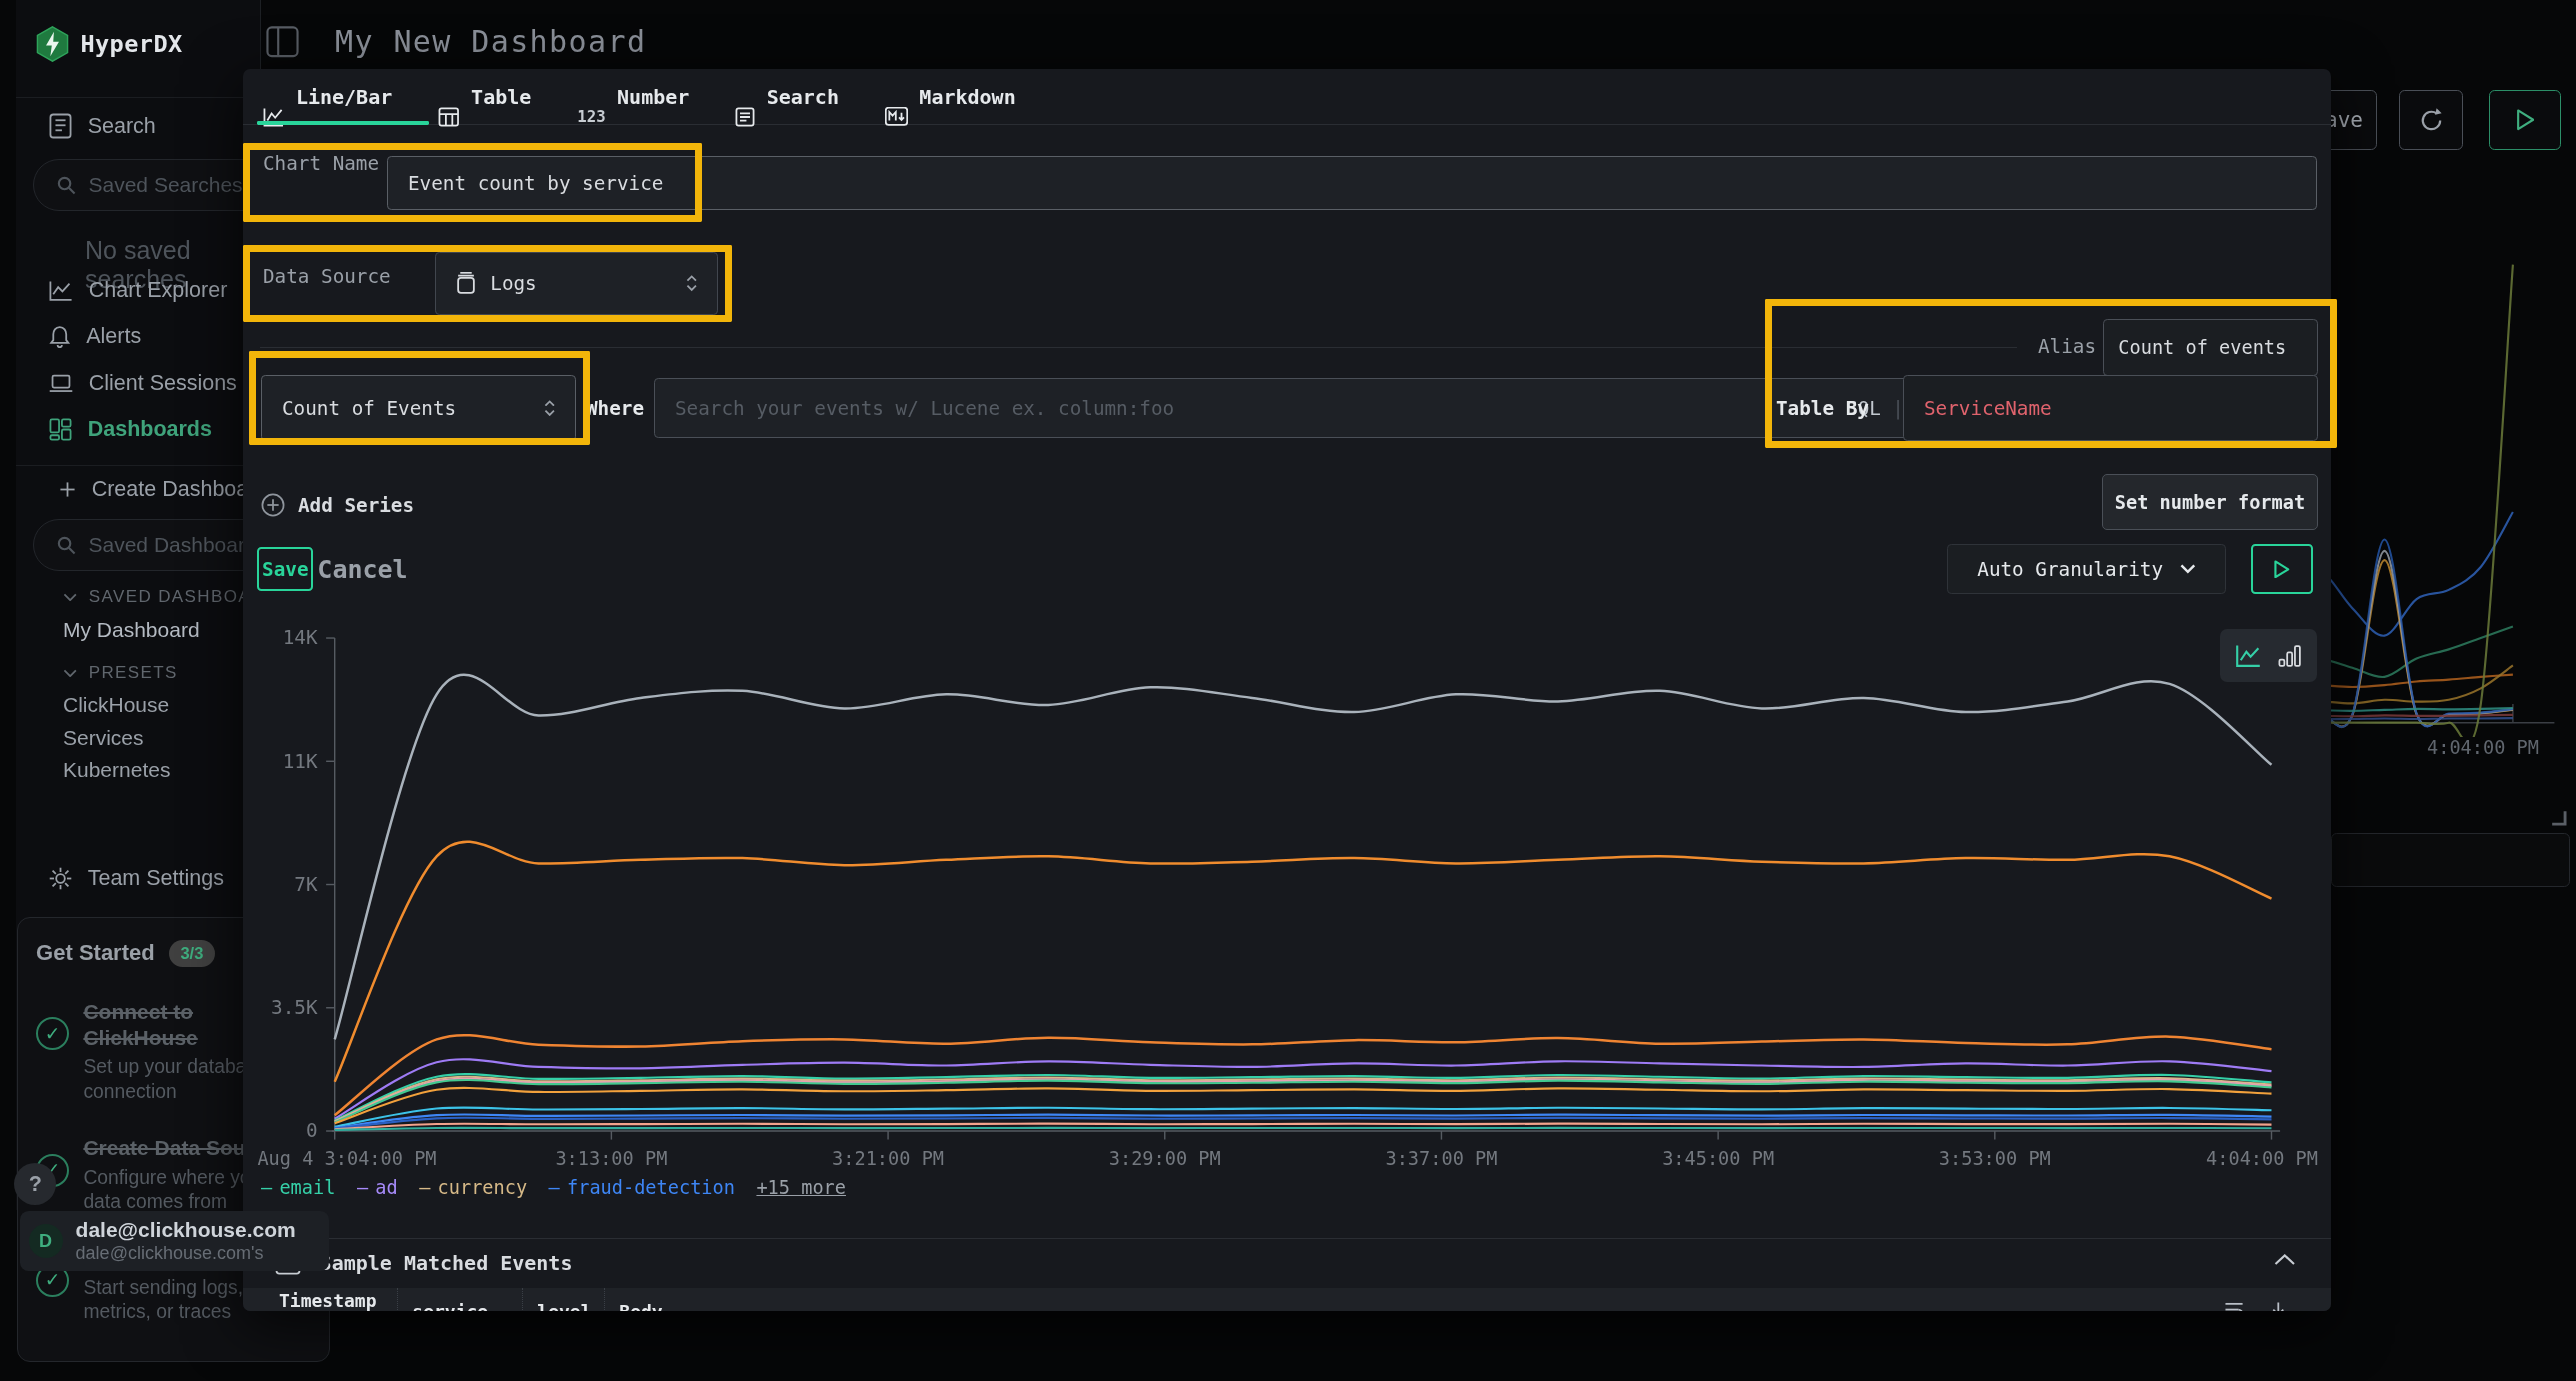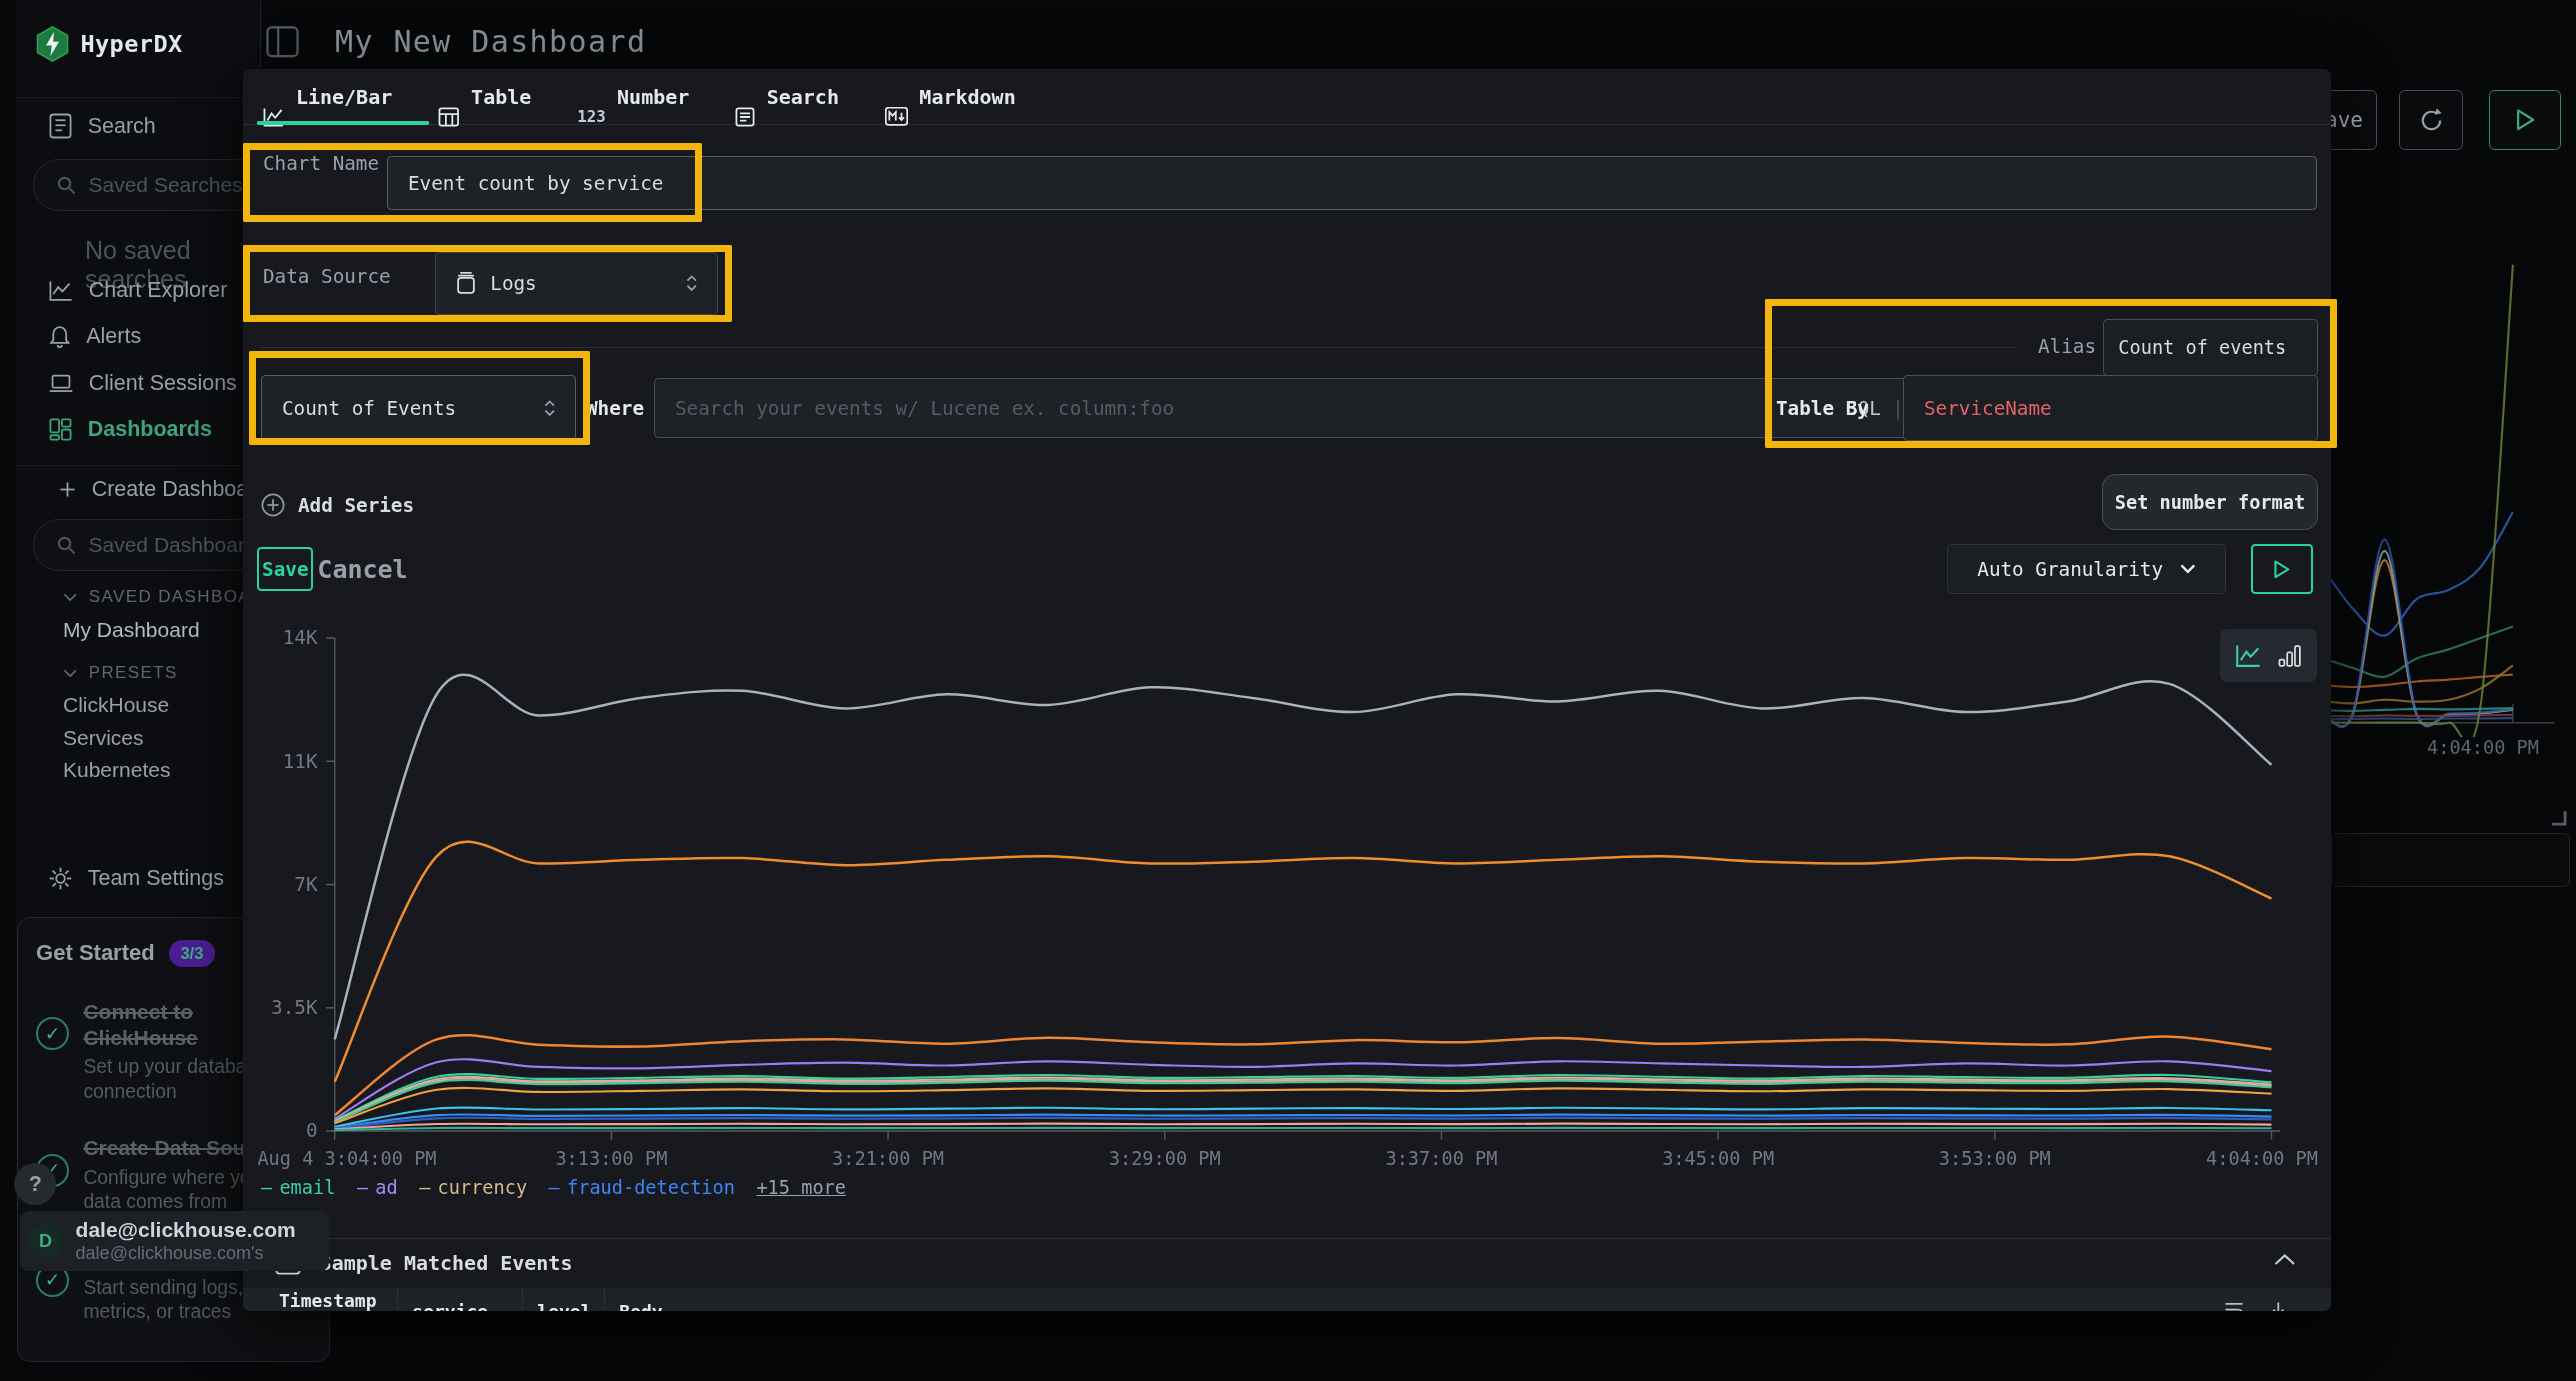--- a/index.html
+++ b/index.html
@@ -19,21 +19,21 @@
   .side-note { position:absolute; left:69px; color:#4e545b; font-size:25px; }
   .side-divider { position:absolute; left:0; width:245px; height:0.7px; background:#1b1d21; }
   .section-label { position:absolute; left:47px; display:flex; align-items:center; gap:11.4px; color:#60666d; font-size:17px; letter-spacing:1.4px; white-space:nowrap; }
   .side-link { position:absolute; left:47px; color:#b4bac2; font-size:21px; white-space:nowrap; }
   .side-link.dim { color:#9aa0a8; }
 
   
   #get-started { position:absolute; left:16.5px; top:917px; width:313px; height:445px; background:#0f1013; border:1.4px solid #24272c; border-radius:13px; z-index:2; padding:21.5px 18.6px; overflow:hidden; }
   .gs-title-row { display:flex; align-items:center; gap:14.3px; }
   .gs-title { color:#9aa0a7; font-size:22px; font-weight:bold; }
-  .gs-badge { background:#4c1d95; color:#3fae7f; font-size:16.5px; font-weight:bold; padding:4.3px 11.4px; border-radius:715px; }
+  .gs-badge { background:#404040; color:#3fae7f; font-size:16.5px; font-weight:bold; padding:4.3px 11.4px; border-radius:715px; }
   .gs-step { display:flex; gap:14.3px; margin-top:31.5px; }
   .gs-check { flex:0 0 33px; width:33px; height:33px; border:2.1px solid #2b7f5e; border-radius:50%; color:#3fae7f; font-size:18.6px; display:flex; align-items:center; justify-content:center; margin-top:18.6px; }
   .gs-step-title { color:#5b6167; font-size:21px; font-weight:bold; text-decoration:line-through; line-height:1.25; width:172px; }
   .gs-step-desc { color:#545a61; font-size:19.3px; line-height:1.25; margin-top:4.3px; white-space:nowrap; }
   #help-button { position:absolute; left:14.3px; top:1163px; width:42px; height:42px; border-radius:50%; background:#26292e; color:#9aa0a8; font-size:21.5px; font-weight:bold; display:flex; align-items:center; justify-content:center; z-index:9; }
   #user-row { position:absolute; left:20px; top:1211px; width:309px; height:60px; background:#1d2025; border-radius:8.6px; display:flex; align-items:center; gap:13px; padding-left:8.6px; z-index:9; overflow:hidden; }
   .avatar { flex:0 0 34px; width:34px; height:34px; border-radius:50%; background:#142a22; color:#3fae7f; font-weight:bold; font-size:18px; display:flex; align-items:center; justify-content:center; }
   .user-name { color:#cfd4da; font-size:21px; font-weight:bold; white-space:nowrap; width:247px; overflow:hidden; }
   .user-sub { color:#676d75; font-size:18px; white-space:nowrap; margin-top:1.4px; }
 
@@ -52,21 +52,21 @@
   #tab-underline { position:absolute; left:13.6px; top:52px; width:172px; height:3.6px; background:#29d49a; border-radius:1.4px; }
   .field-label { position:absolute; color:#9aa0a8; font-size:19.3px; font-family:"DejaVu Sans Mono",monospace; white-space:nowrap; }
   .field-label.bright { color:#e6e9ec; }
   .inp { position:absolute; background:#1e2126; border:1.4px solid #4a4f57; border-radius:4.3px; display:flex; align-items:center; font-family:"DejaVu Sans Mono",monospace; font-size:19.3px; color:#d9dce0; padding:0 20px; }
   .inp .ph { color:#565c64; }
   .sel-chevrons { margin-left:auto; display:flex; flex-direction:column; gap:3.6px; }
   .divline { position:absolute; height:0.7px; background:#2a2d33; }
   .btn { position:absolute; display:flex; align-items:center; justify-content:center; border-radius:4.3px; font-family:"DejaVu Sans Mono",monospace; font-weight:bold; }
   #save-btn { left:14.3px; top:478px; width:56px; height:44px; border:2.1px solid #29d49a; color:#29d49a; font-size:19.3px; background:transparent; }
   #cancel-btn { left:80px; top:478px; width:79px; height:44px; color:#9aa0a8; font-size:25px; }
-  #set-number-format { left:1859px; top:405px; width:216px; height:56px; background:#24272c; border:1.4px solid #4a4f57; border-radius:13px; color:#e6e9ec; font-size:18.6px; }
+  #set-number-format { left:1859px; top:405px; width:216px; height:56px; background:#24272c; border:1.4px solid #4a4f57; border-radius:5px; color:#e6e9ec; font-size:18.6px; }
   #granularity { left:1704px; top:475px; width:279px; height:50px; background:#1b1e22; border:1.4px solid #2f3339; color:#e6e9ec; font-size:19.3px; font-weight:normal; gap:17px; }
   #run-query { left:2008px; top:475px; width:62px; height:50px; border:2.1px solid #29d49a; color:#29d49a; font-size:20px; }
   #chart-toggle { position:absolute; left:1977px; top:560px; width:97px; height:53px; background:#262a30; border-radius:7.2px; display:flex; align-items:center; justify-content:center; gap:15.7px; }
   #add-series { position:absolute; left:18px; top:424px; display:flex; align-items:center; gap:13px; color:#d9dce0; font-size:19.3px; font-weight:bold; font-family:"DejaVu Sans Mono",monospace;justify-content:center; }
   #legend { position:absolute; left:18px; top:1108px; display:flex; align-items:center; gap:21.5px; font-family:"DejaVu Sans Mono",monospace; font-size:18.6px; }
   .legend-item { display:flex; align-items:center; gap:7.2px; }
   #legend .more { color:#9aa0a8; text-decoration:underline; }
   #sample-header { position:absolute; left:32px; top:1182px; display:flex; align-items:center; gap:18.6px; color:#d9dce0; font-size:20px; font-weight:bold; font-family:"DejaVu Sans Mono",monospace; }
   #collapse-chevron { position:absolute; left:2031px; top:1185px; color:#c7ccd2; }
   #events-table-header { position:absolute; left:0px; top:1219px; width:2088px; height:46px; background:#1f2227; display:flex; align-items:center; font-family:"DejaVu Sans Mono",monospace; font-size:18px; font-weight:bold; color:#e6e9ec; }

